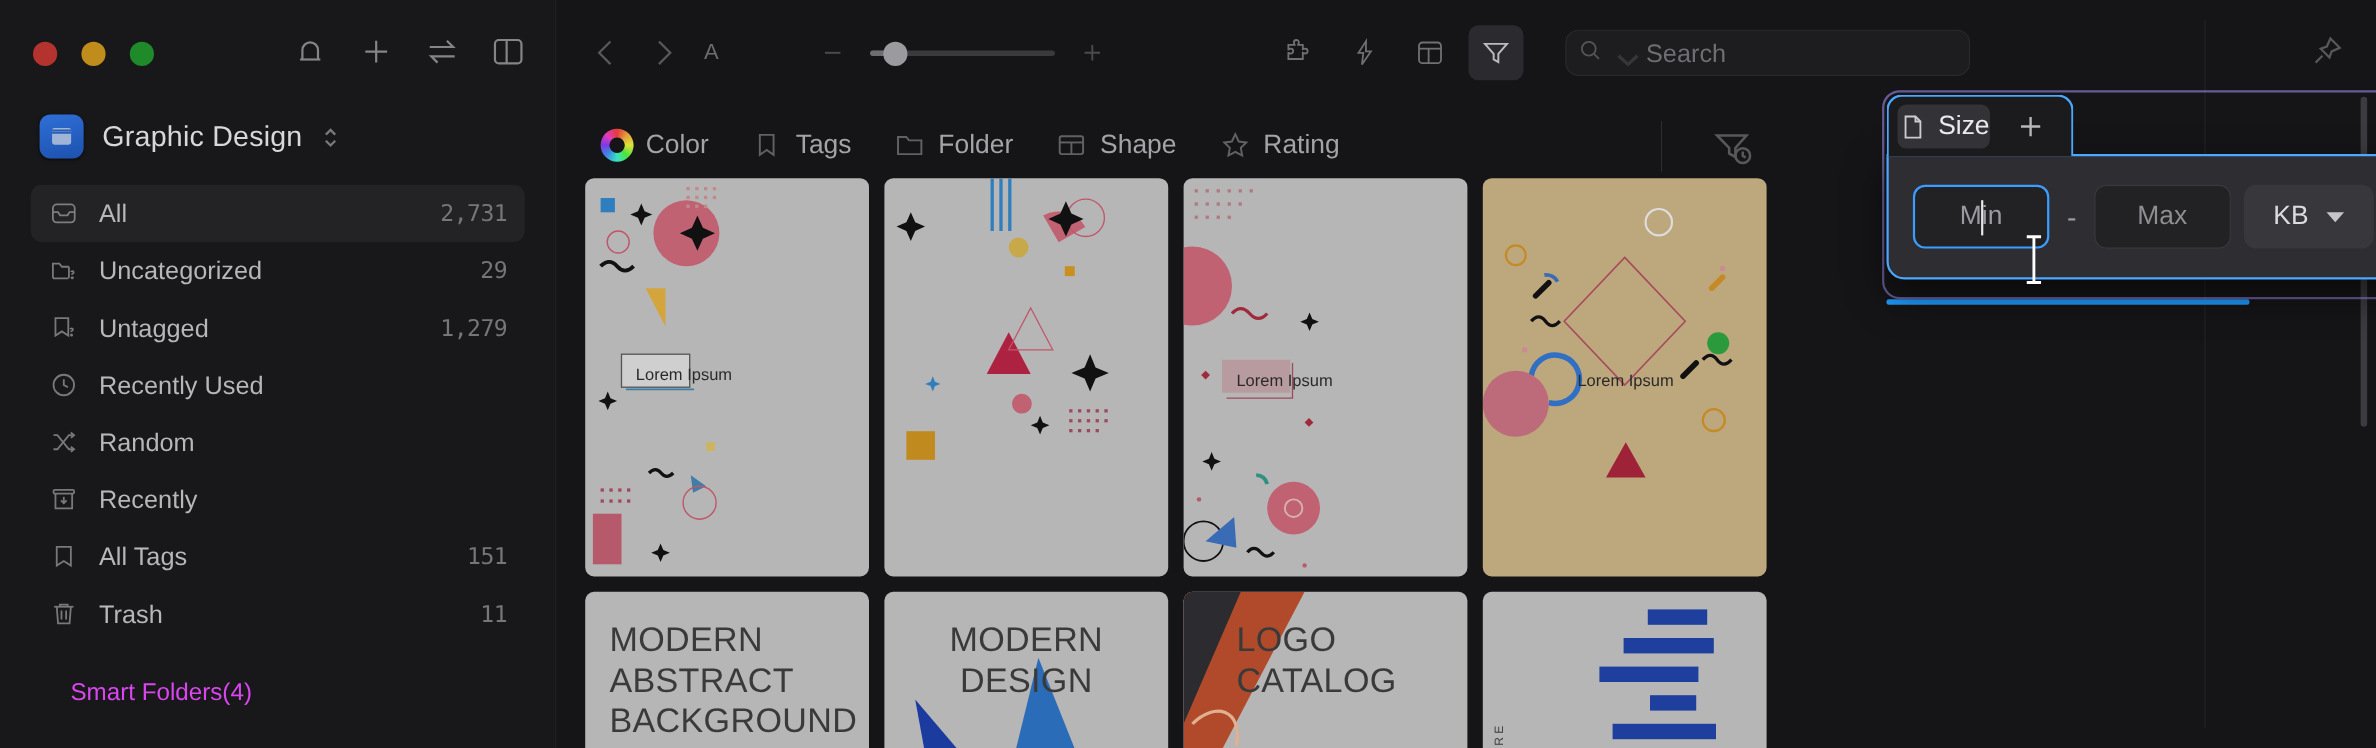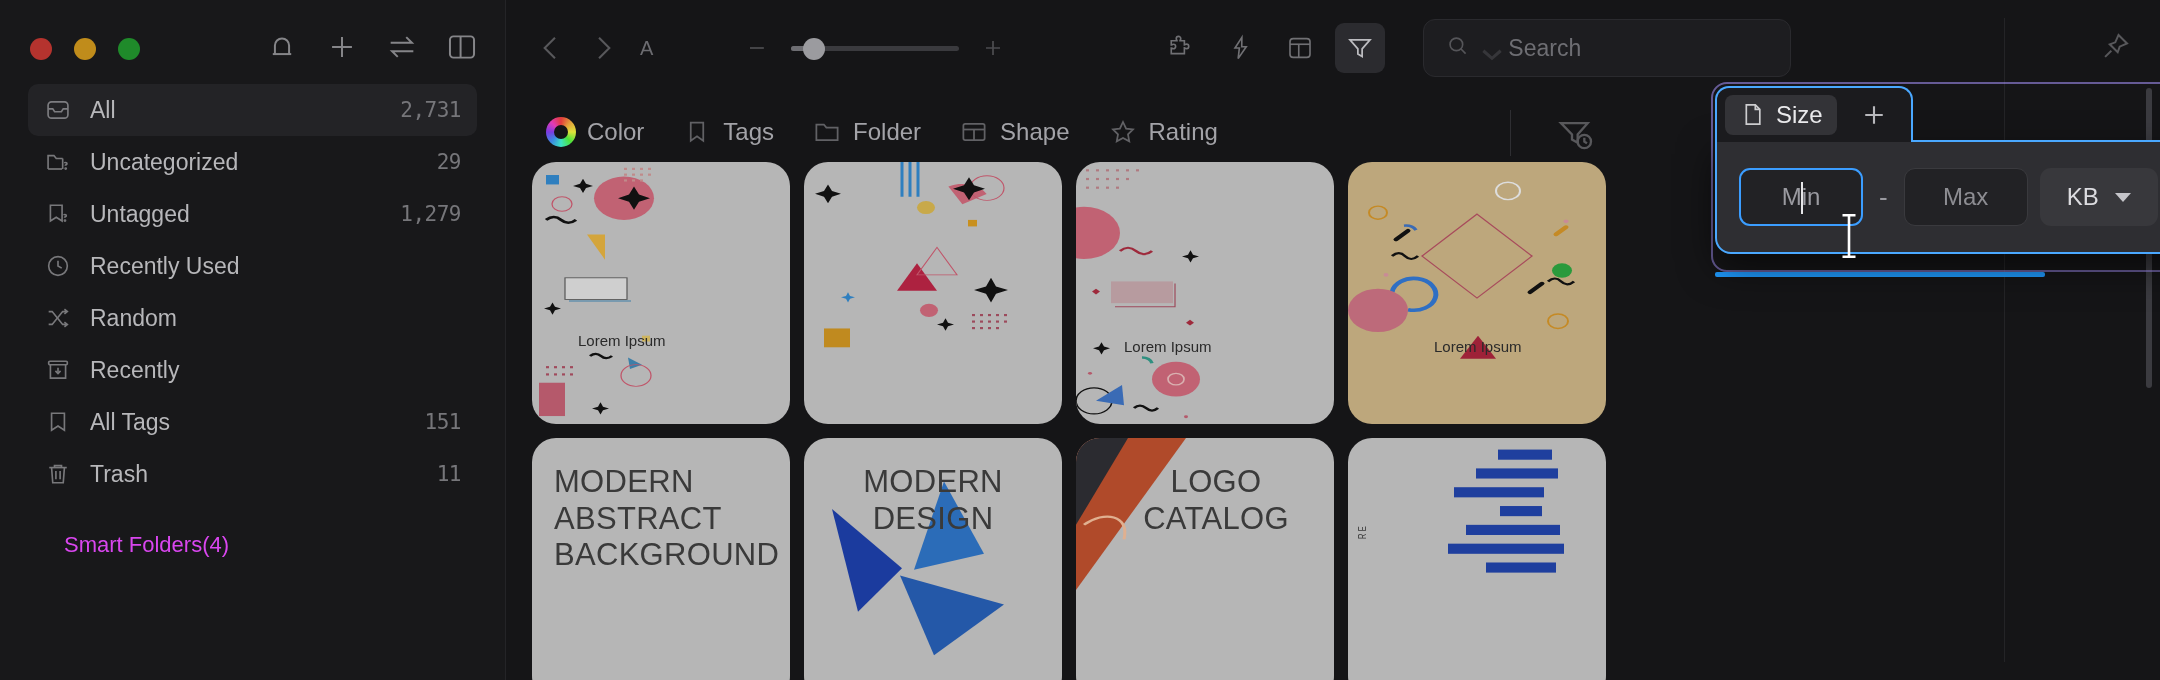--- a/index.html
+++ b/index.html
@@ -104,23 +104,23 @@
   }
   .tb-btn {
     width: 50px; height: 50px; border-radius: 9px;
     display: flex; align-items: center; justify-content: center; cursor: pointer;
   }
   .tb-btn svg { width: 30px; height: 30px; opacity: .55; display: block; }
   .tb-btn.on { background: #2b2b2f; }
   .tb-btn.on svg { opacity: .82; }
 
   .search {
-    margin-left: 38px; width: 368px; height: 58px;
+    margin-left: 38px; width: 368px; height: 42px;
     background: #1d1d20; border: 1px solid #2a2a2e; border-radius: 12px;
-    display: flex; align-items: center; padding: 0 21px; gap: 8px; cursor: text;
+    display: flex; align-items: center; padding: 0 9px; gap: 8px; cursor: text;
   }
   .search svg { width: 26px; height: 26px; opacity: .45; flex: 0 0 auto; }
   .search .chev { width: 15px; height: 15px; opacity: .45; }
   .search .ph { font-size: 23px; color: #6e6e73; margin-left: 6px; }
 
   .tb-pin { position: absolute; right: 28px; top: 30px; width: 34px; height: 34px; opacity: .5; cursor: pointer; }
   .tb-pin svg { width: 100%; height: 100%; display: block; }
 
   
   .filterbar {
@@ -154,22 +154,22 @@
   
   .size-pop { position: absolute; left: 1209px; top: 86px; z-index: 60; }
   .size-tabwrap {
     position: relative; display: inline-flex; align-items: center;
     height: 56px; padding: 0 22px 0 8px;
     background: #1b1b1e;
     border: 2.5px solid #4aa8ff; border-bottom: none;
     border-radius: 14px 14px 0 0;
   }
   .size-tab {
-    display: flex; align-items: flex-start; gap: 10px;
-    background: #333337; border-radius: 8px; padding: 6px 14px; cursor: pointer;
+    display: flex; align-items: center; gap: 10px;
+    background: #333337; border-radius: 8px; padding: 6px 0; cursor: pointer;
   }
   .size-tab .fi { width: 27px; height: 27px; opacity: .85; }
   .size-tab .fi svg { width: 100%; height: 100%; display: block; }
   .size-tab .fl { font-size: 24px; color: #eaeaec; }
   .size-plus { margin-left: 22px; width: 30px; height: 30px; opacity: .8; cursor: pointer; }
   .size-plus svg { width: 100%; height: 100%; display: block; }
 
   .size-body {
     margin-top: -2px; width: 493px; padding: 26px 22px;
     background: #2e2e32;
@@ -209,35 +209,35 @@
     pointer-events: none; z-index: 55;
   }
 
   
   .grid {
     position: absolute; left: 26px; top: 162px; right: 160px; bottom: 0;
     display: grid; grid-template-columns: repeat(4, 258px);
     gap: 14px; align-content: start;
   }
   .card {
-    width: 258px; height: 262px; border-radius: 24px;
+    width: 258px; height: 362px; border-radius: 8px;
     background: #b6b6b6; overflow: hidden; position: relative; cursor: pointer;
   }
   .card.tan { background: #bda77c; }
   .card svg { position: absolute; inset: 0; width: 100%; height: 100%; display: block; }
   .card .lorem {
     position: absolute; font-size: 15px; color: #2a2a2a;
     font-family: "Liberation Sans", sans-serif;
   }
   .bigtext {
     position: absolute; left: 22px; top: 26px; font-size: 31px;
     color: #3a3a3a; line-height: 1.18; letter-spacing: .3px;
   }
   .bigtext.ctr { left: 0; right: 0; text-align: center; }
-  .bigtext.rt  { left: 4px; right: 26px; text-align: center; margin-left: 44px; }
+  .bigtext.rt  { left: 4px; right: 26px; text-align: left; margin-left: 44px; }
 
   
   .rightpanel {
     position: absolute; right: 0; top: 0; width: 156px; height: 680px;
   }
   .vscroll {
     position: absolute; right: 8px; top: 88px; width: 6px; height: 300px;
     border-radius: 3px; background: #3b3b40; cursor: pointer;
   }
   .panel-div {
@@ -281,20 +281,36 @@
         </svg>
       </span>
       <span class="ico">
         <svg viewBox="0 0 24 24" fill="none" stroke="#c9c9cd" stroke-width="1.4">
           <rect x="3.5" y="4.5" width="17" height="15" rx="2.5"></rect>
             <path d="M11 4.5v15"></path>
         </svg>
       </span>
     </div>
 
+    <div class="lib-row">
+      <span class="lib-icon">
+        <svg viewBox="0 0 24 24" fill="none" stroke="#dfe7f7" stroke-width="1.6">
+          <rect x="4" y="5" width="16" height="14" rx="2" fill="#9fb4d6" stroke="none"></rect>
+          <path d="M4 9h16" stroke="#2a5fb8"></path>
+            <path d="M4 7h16" stroke="#2a5fb8"></path>
+        </svg>
+      </span>
+      <span class="lib-name">Graphic Design</span>
+      <span class="lib-chevrons">
+        <svg viewBox="0 0 12 20" fill="none" stroke="#c9c9cd" stroke-width="1.5">
+          <path d="M3 8l3-3 3 3"></path>
+            <path d="M3 12l3 3 3-3"></path>
+        </svg>
+      </span>
+    </div>
 
     <nav class="nav">
 
       <div class="nav-item active">
         <span class="nav-ic">
           <svg viewBox="0 0 24 24" fill="none" stroke="#c4c4c8" stroke-width="1.4">
             <rect x="3.5" y="5" width="17" height="14" rx="3"></rect>
               <path d="M3.5 11h4l1.6 2.5h5.8L16.5 11h4"></path>
           </svg>
         </span>

